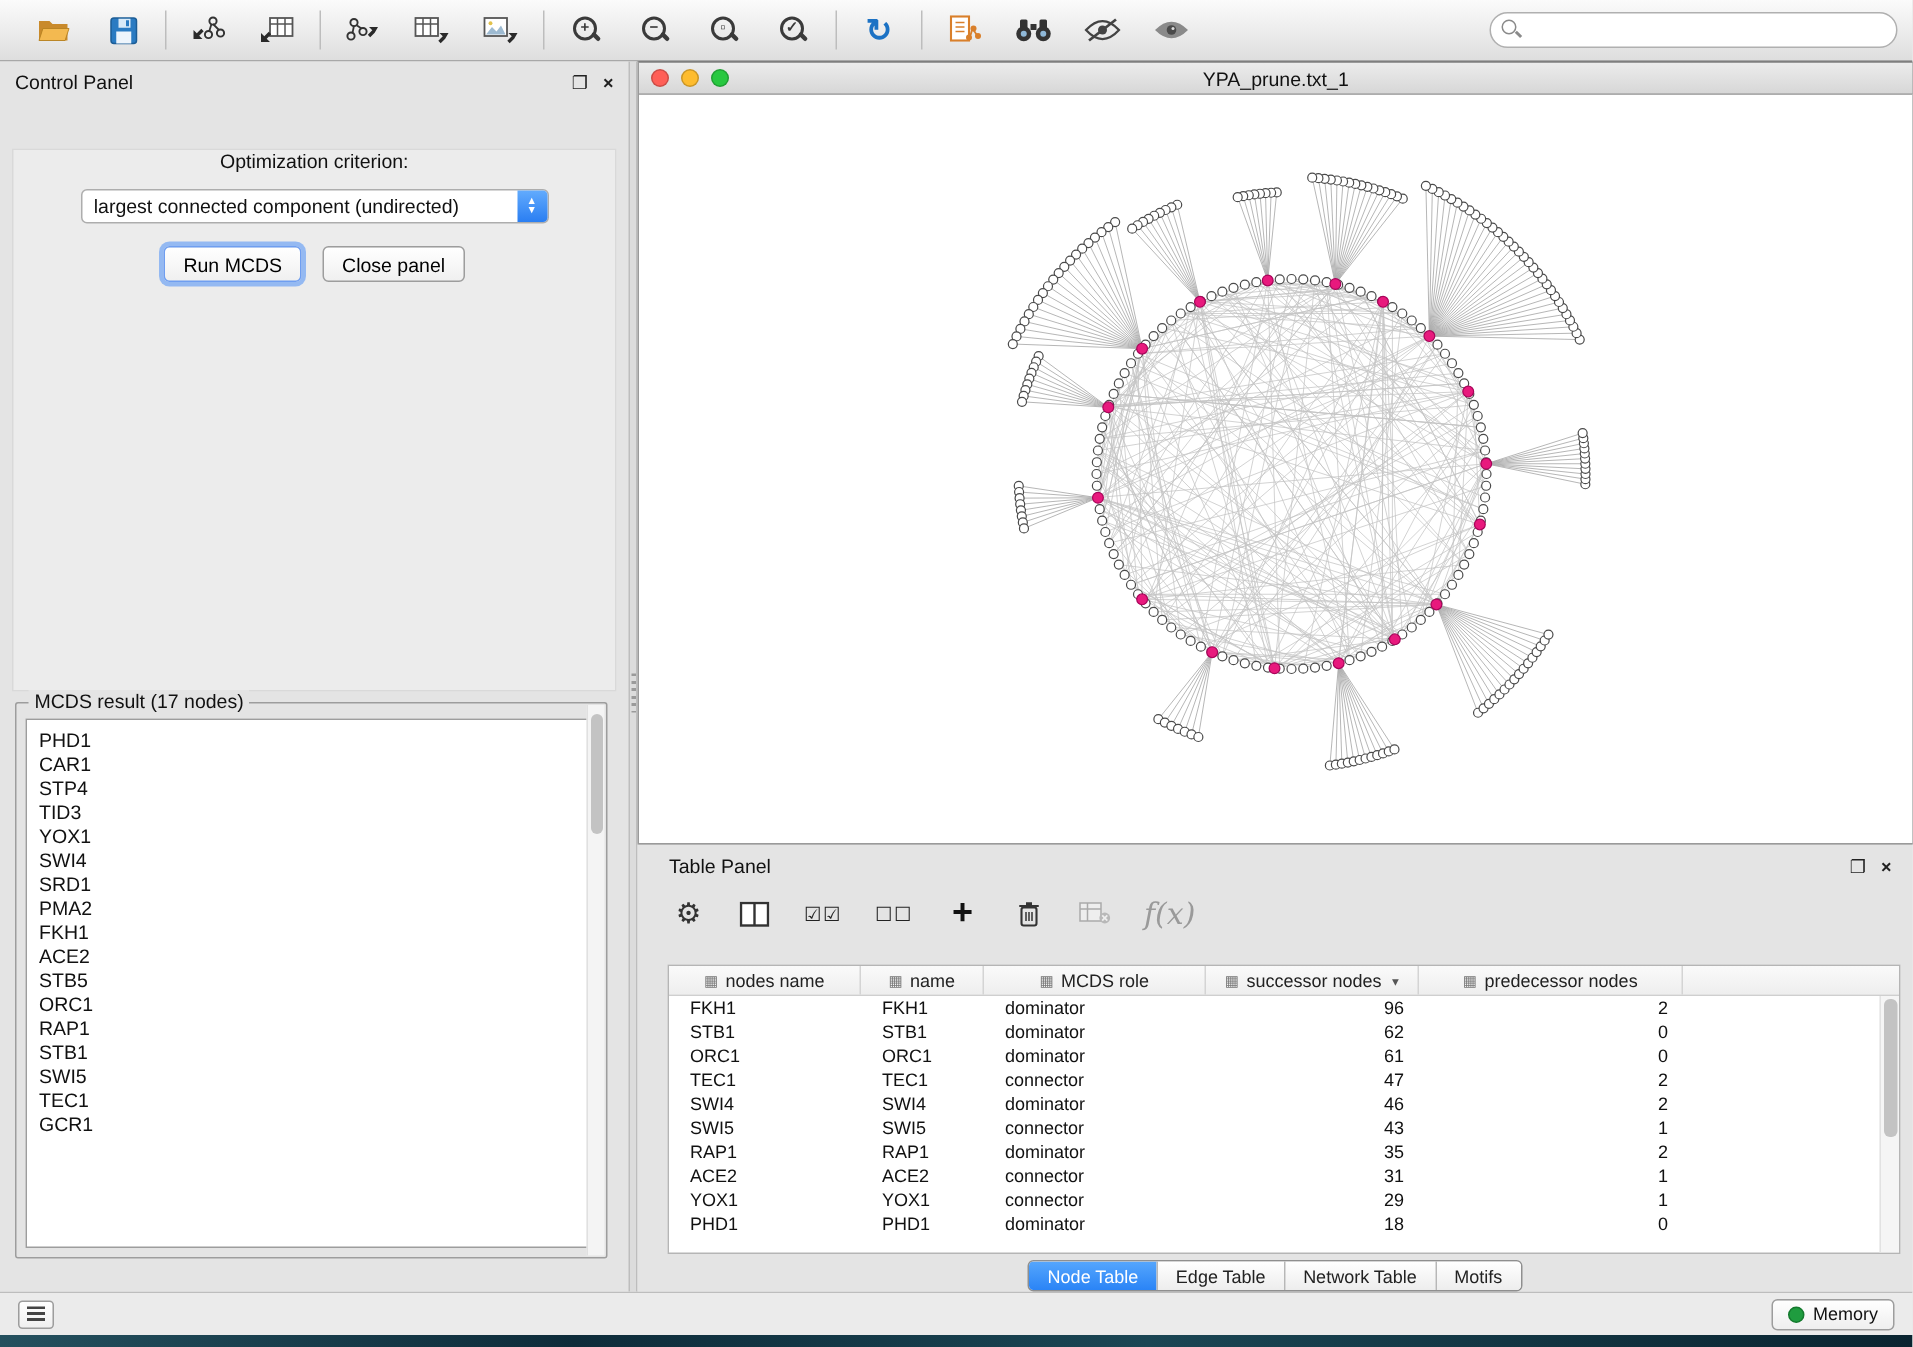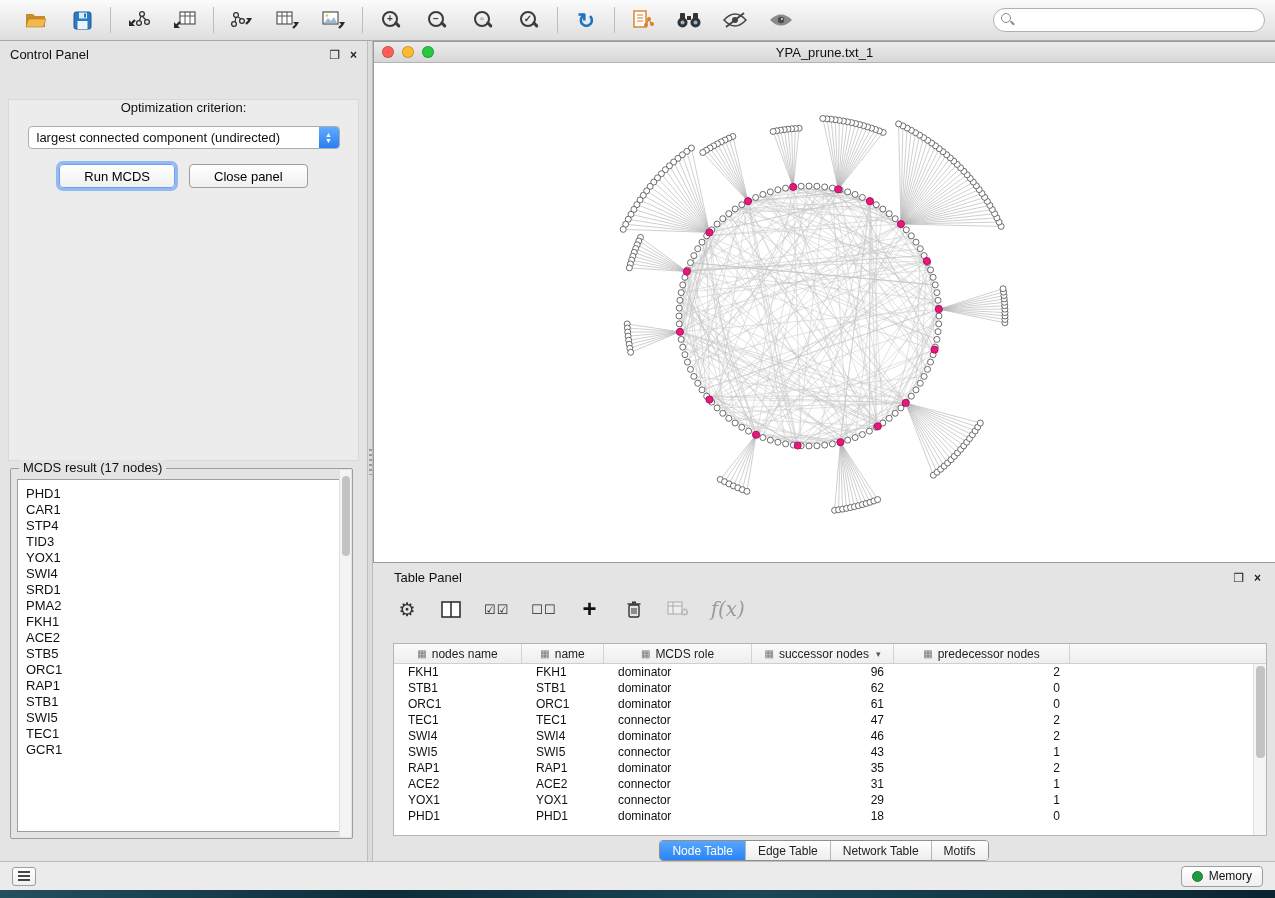--- a/index.html
+++ b/index.html
@@ -19,37 +19,37 @@
   .search-wrap{margin-left:auto;position:relative}
   .search-input{width:272px;height:24px;border:1px solid #b0b0b0;border-radius:12px;background:#fff;padding:0 10px 0 26px;font-size:12px;outline:none}
   .search-mag{position:absolute;left:8px;top:5px;width:14px;height:14px}
   .search-mag::before{content:'';position:absolute;left:0;top:0;width:8px;height:8px;border:1.5px solid #8a8a8a;border-radius:50%}
   .search-mag::after{content:'';position:absolute;left:9px;top:9px;width:5px;height:1.5px;background:#8a8a8a;transform:rotate(45deg)}
 
   
   .main-row{flex:1 1 auto;display:flex;min-height:0}
 
   
-  .control-panel{position:relative;width:368px;flex:0 0 auto;background:#e4e4e4;border-right:1px solid #bdbdbd}
+  .control-panel{position:relative;width:420px;flex:0 0 auto;background:#e4e4e4;border-right:1px solid #bdbdbd}
   .cp-header{display:flex;align-items:center;padding:6px 10px 0 10px;font-size:13px}
   .win-btns{margin-left:auto;display:flex;gap:10px}
   .win-btn{font-size:12px;color:#222;line-height:1;cursor:default}
   .seg-tabs{display:flex;border:1px solid #8f8f8f;border-radius:4px;overflow:hidden;background:#fff;height:21px;font-size:12px}
   .seg{display:flex;align-items:center;justify-content:center;padding:0 12px;border-left:1px solid #b7b7b7;background:linear-gradient(#ffffff,#ededed);color:#222;cursor:default;white-space:nowrap}
   .seg:first-child{border-left:none}
   .seg.active{background:linear-gradient(#55a6fd,#2a84f6);color:#fff;border-left-color:#2a7bdf}
   .cp-tabs-row{display:flex;justify-content:center;margin-top:12px}
   .cp-content{position:absolute;left:8px;right:8px;top:58px;height:362px;background:#ececec;border:1px solid #d9d9d9}
   .opt-label{text-align:center;font-size:13px}
   .dropdown{margin:11px auto 0 auto;width:312px;height:23px;background:#fff;border:1px solid #adadad;border-radius:4px;display:flex;align-items:center;position:relative;cursor:default}
   .dropdown-text{flex:1;padding:0 8px;font-size:13px;white-space:nowrap;overflow:hidden}
   .dropdown-cap{width:20px;height:100%;background:linear-gradient(#62abfd,#2a7ef2);border-radius:0 3px 3px 0;display:flex;flex-direction:column;align-items:center;justify-content:center;color:#fff}
   .dropdown-cap span{font-size:7px;line-height:6px}
   .btn-row{display:flex;justify-content:center;gap:14px;margin-top:15px}
-  .btn{height:24px;padding:0 24px;background:linear-gradient(#ffffff,#f0f0f0);border:1px solid #9d9d9d;border-radius:4px;font-size:13px;cursor:default;display:flex;align-items:center}
+  .btn{height:24px;padding:0 12px;background:linear-gradient(#ffffff,#f0f0f0);border:1px solid #9d9d9d;border-radius:4px;font-size:13px;cursor:default;display:flex;align-items:center}
   .btn.default-focus{box-shadow:0 0 0 3px rgba(77,143,248,.55);border-color:#6f9ef0}
   .mcds-fieldset{position:absolute;left:10px;right:14px;top:427px;height:371px;border:1px solid #9d9d9d;border-radius:2px}
   .mcds-legend{position:absolute;top:-9px;left:8px;background:#e4e4e4;padding:0 4px;font-size:13px}
   .mcds-list{position:absolute;left:6px;right:6px;top:10px;bottom:6px;background:#fff;border:1px solid #9d9d9d;overflow:hidden;padding:6px 0 0 8px}
   .mcds-item{font-size:13px;line-height:16px;color:#111}
   .mcds-scroll{position:absolute;right:1px;top:1px;bottom:1px;width:12px;background:#f4f4f4;border-left:1px solid #e0e0e0}
   .mcds-thumb{position:absolute;left:1.5px;top:6px;width:8px;height:80px;background:#c3c3c3;border-radius:4px}
 
   
   .vsplit{width:5px;flex:0 0 auto;background:#dcdcdc;border-right:1px solid #bdbdbd;position:relative}

